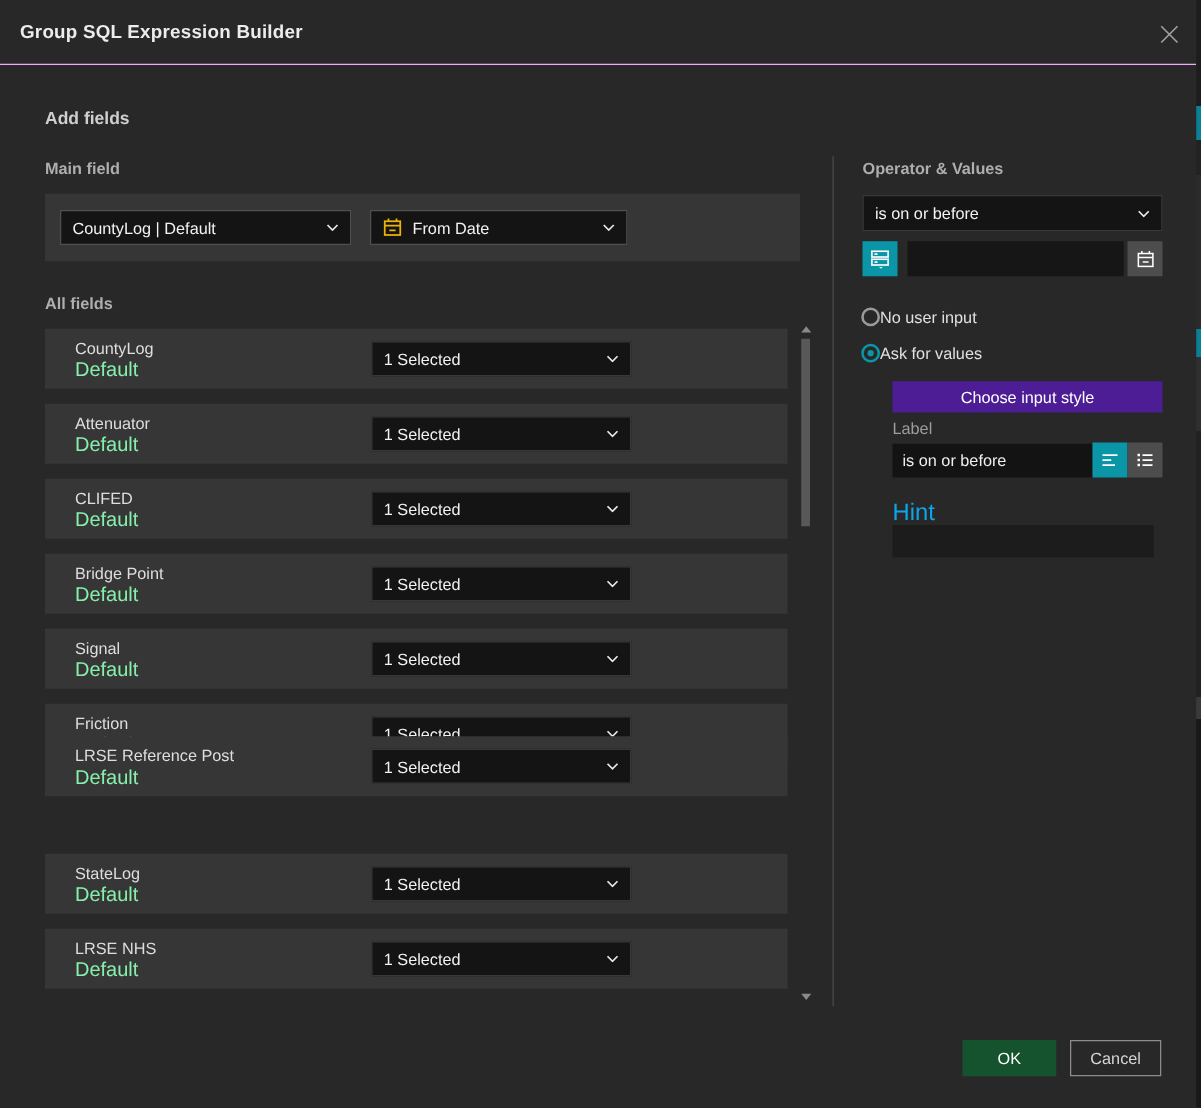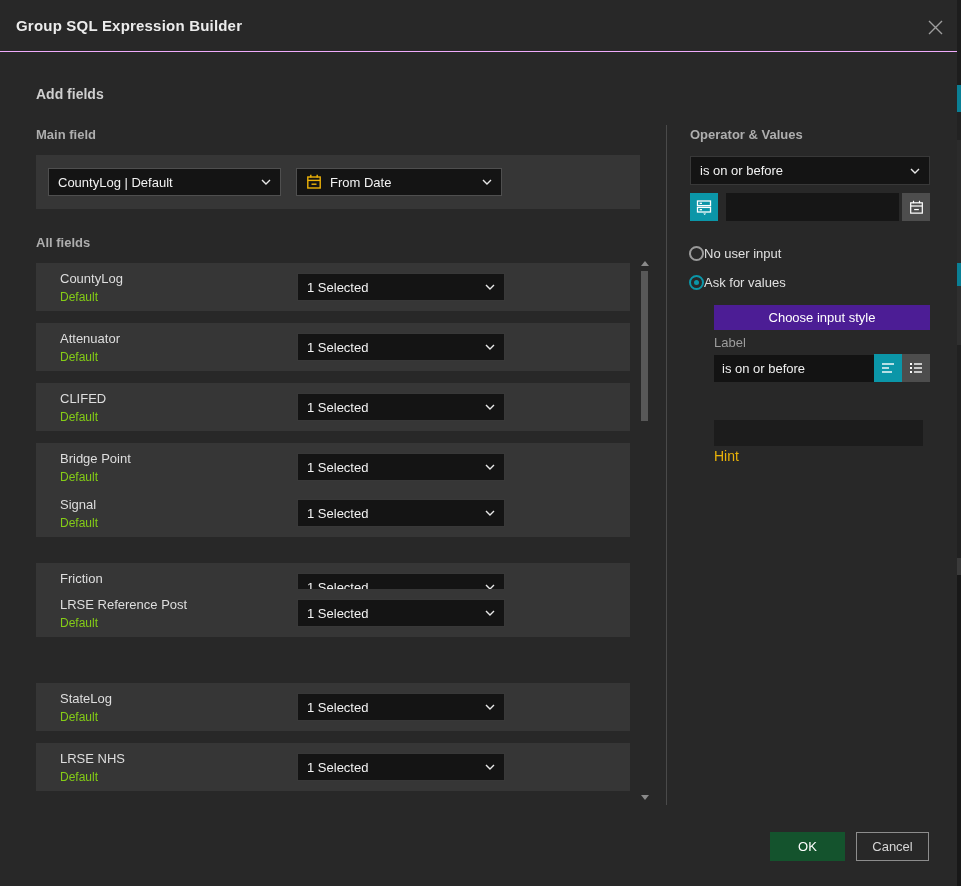--- a/index.html
+++ b/index.html
@@ -51,21 +51,21 @@
   .dd-layer  { left:48px;  top:168px; width:233px; height:28px; }
   .dd-field  { left:296px; top:168px; width:206px; height:28px; gap:8px; }
 
   
   .field-row {
     left:36px; width:594px; height:48px; background:#363636;
     display:flex; align-items:center;
   }
   .field-texts { margin-left:24px; width:230px; }
   .field-name { font-size:13px; color:#dedede; line-height:17px; }
-  .field-subtitle { font-size:12px; color:#84cc16; line-height:16px; margin-top:2px; }
+  .field-subtitle { font-size:16px; color:#86efac; line-height:16px; margin-top:2px; }
   .row-select { width:208px; height:28px; margin-left:7px; }
 
   
   .sb-arrow-up, .sb-arrow-down {
     left:641px; width:8px; height:8px; display:flex; align-items:center; justify-content:center; cursor:pointer;
   }
   .tri-up    { width:0; height:0; border-left:4px solid transparent; border-right:4px solid transparent; border-bottom:5px solid #8a8a8a; }
   .tri-down  { width:0; height:0; border-left:4px solid transparent; border-right:4px solid transparent; border-top:5px solid #8a8a8a; }
   .sb-thumb  { left:641px; top:271px; width:7px; height:150px; background:#585858; cursor:pointer; }
 
@@ -100,21 +100,21 @@
   .choose-btn {
     left:714px; top:305px; width:216px; height:25px;
     background:#4c1d95; color:#fff; font-size:13px;
     display:flex; align-items:center; justify-content:center;
     border:none; cursor:pointer; font-family:"Liberation Sans", sans-serif;
   }
   .lbl-label { left:714px; top:335px; font-size:13px; color:#9d9d9d; }
   .label-input { left:714px; top:355px; width:160px; height:27px; background:#131313; border:none; }
   .align-btn { left:874px; top:354px; }
   .list-btn  { left:902px; top:354px; }
-  .lbl-hint  { left:714px; top:400px; font-size:14px; color:#eab308;margin-top:48px; }
+  .lbl-hint  { left:714px; top:400px; font-size:19px; color:#0ea5e9; }
   .hint-input { left:714px; top:420px; width:209px; height:26px; background:#1c1c1c; border:none; }
 
   
   .ok-btn {
     left:770px; top:832px; width:75px; height:29px;
     background:#14532d; color:#fff; border:none; font-size:13px;
     cursor:pointer; font-family:"Liberation Sans", sans-serif;
   }
   .cancel-btn {
     left:856px; top:832px; width:73px; height:29px;
@@ -238,21 +238,21 @@
   <div class="select dark-border row-select">
     <span class="sel-text">1 Selected</span>
     <span>
         <svg width="10" height="6" viewBox="0 0 10 6">
           <path d="M1 1 L5 5 L9 1" stroke="#e8e8e8" stroke-width="1.4" fill="none"></path>
         </svg>
       </span>
   </div>
 </div>
 
-<div class="abs field-row" style="top:489px;">
+<div class="abs field-row" style="top:503px;">
   <div class="field-texts">
     <div class="field-name">Signal</div>
     <div class="field-subtitle">Default</div>
   </div>
   <div class="select dark-border row-select">
     <span class="sel-text">1 Selected</span>
     <span>
         <svg width="10" height="6" viewBox="0 0 10 6">
           <path d="M1 1 L5 5 L9 1" stroke="#e8e8e8" stroke-width="1.4" fill="none"></path>
         </svg>

